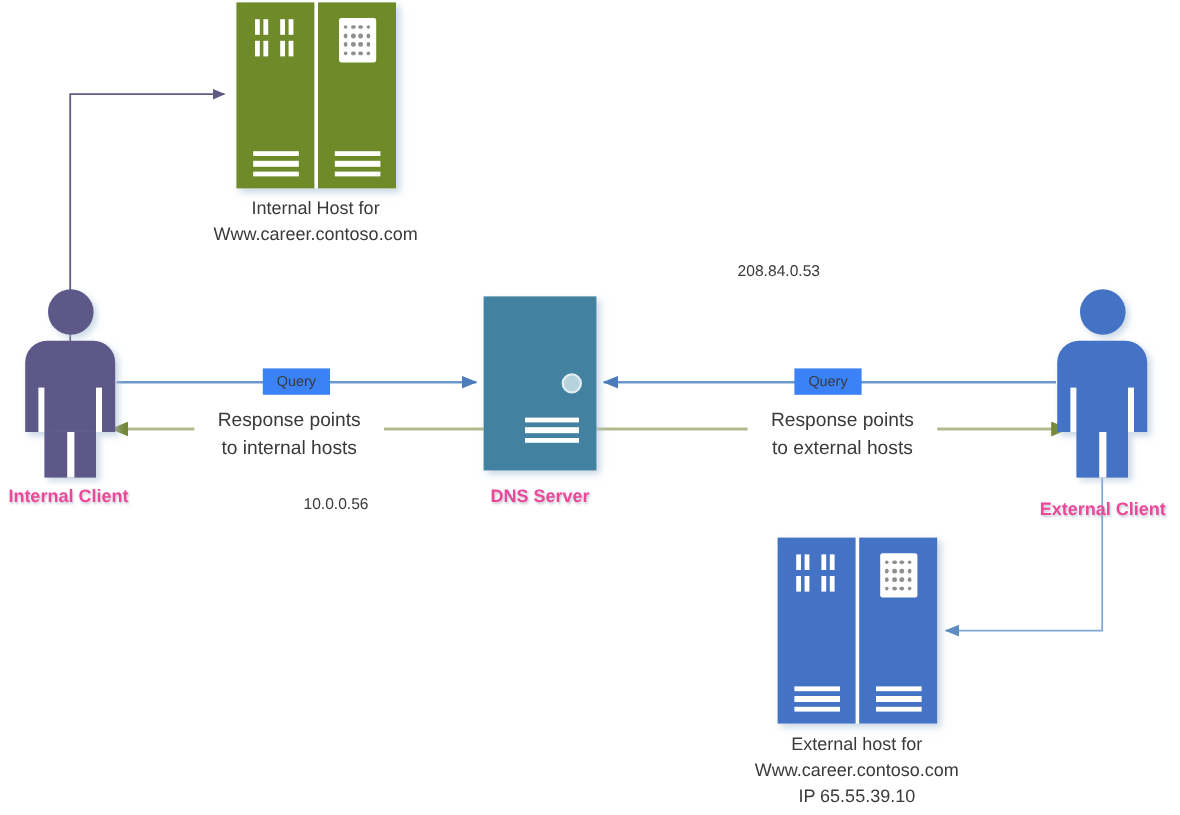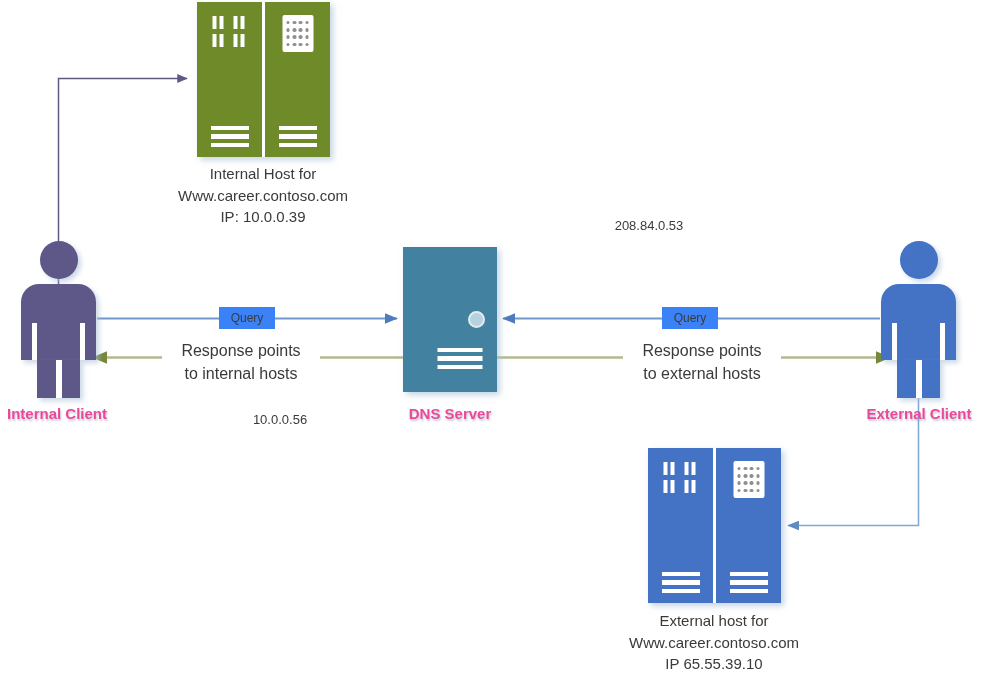--- a/index.html
+++ b/index.html
@@ -220,32 +220,31 @@
     <div class="p-upper"></div>
     <div class="p-lower"></div>
     <i class="slit sl"></i>
     <i class="slit sr"></i>
     <i class="slit sc"></i>
   </div>
 
   <div class="lbl host-lbl" style="left:153px; top:163px; width:220px;">
     <div>Internal Host for</div>
     <div>Www.career.contoso.com</div>
-    <div>IP: 10.0.0.39</div>
   </div>
 
   <div class="lbl host-lbl" style="left:604px; top:610px; width:220px;">
     <div>External host for</div>
     <div>Www.career.contoso.com</div>
     <div>IP 65.55.39.10</div>
   </div>
 
   <div class="lbl name-lbl" style="left:2px; top:405px; width:110px;">Internal Client</div>
   <div class="lbl name-lbl" style="left:395px; top:405px; width:110px;">DNS Server</div>
-  <div class="lbl name-lbl" style="left:864px; top:405px; width:110px;">External Client</div>
+  <div class="lbl name-lbl" style="left:864px; top:416px; width:110px;">External Client</div>
 
   <div class="lbl iface-lbl" style="left:549px; top:217px; width:200px;">
     <div>208.84.0.53</div>
   </div>
   <div class="lbl iface-lbl" style="left:180px; top:411px; width:200px;">
     <div>10.0.0.56</div>
   </div>
 
   <div class="lbl flow-lbl" style="left:219px; top:307px; width:56px;">Query</div>
   <div class="lbl flow-lbl" style="left:662px; top:307px; width:56px;">Query</div>

